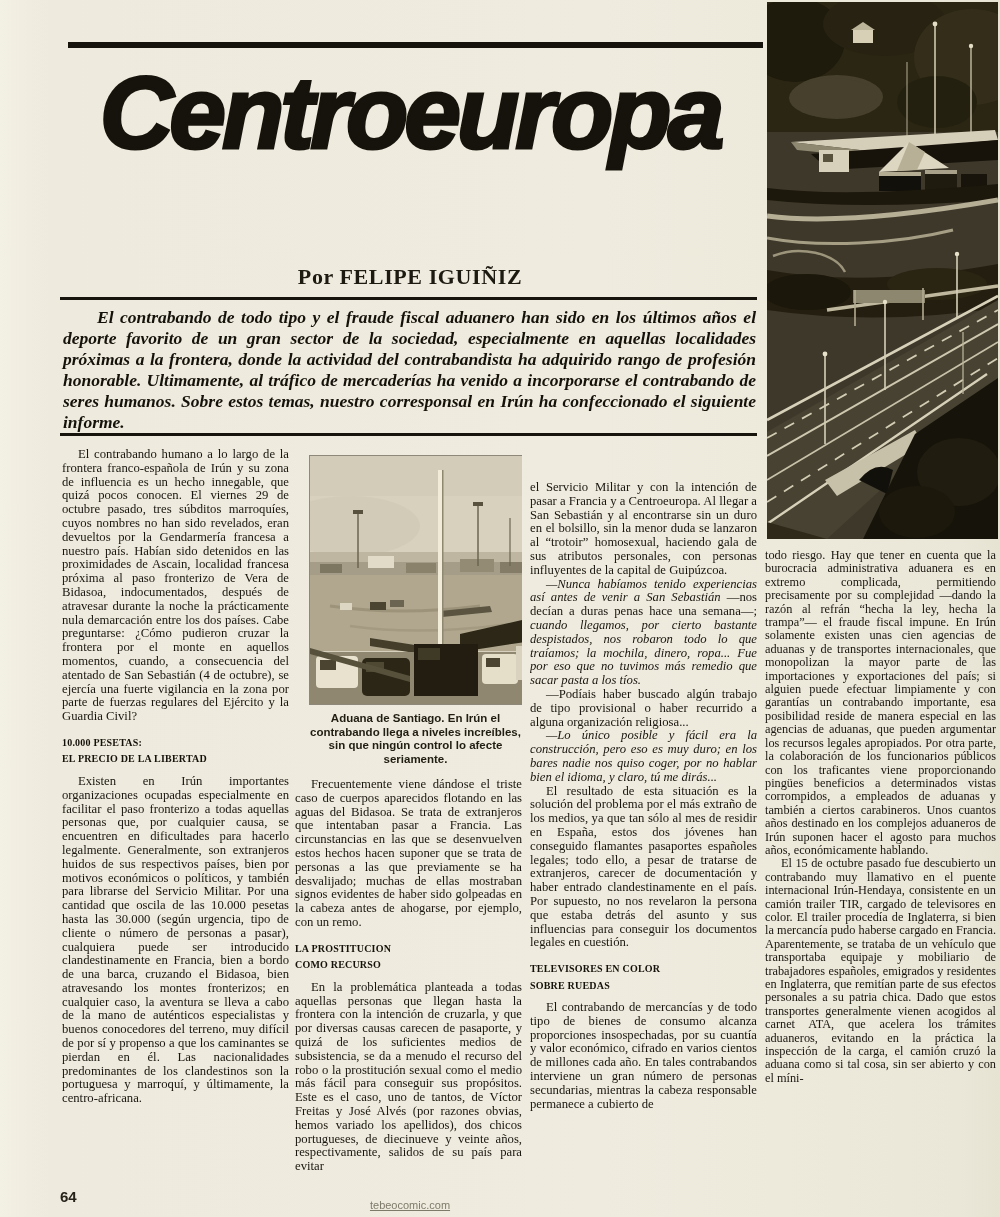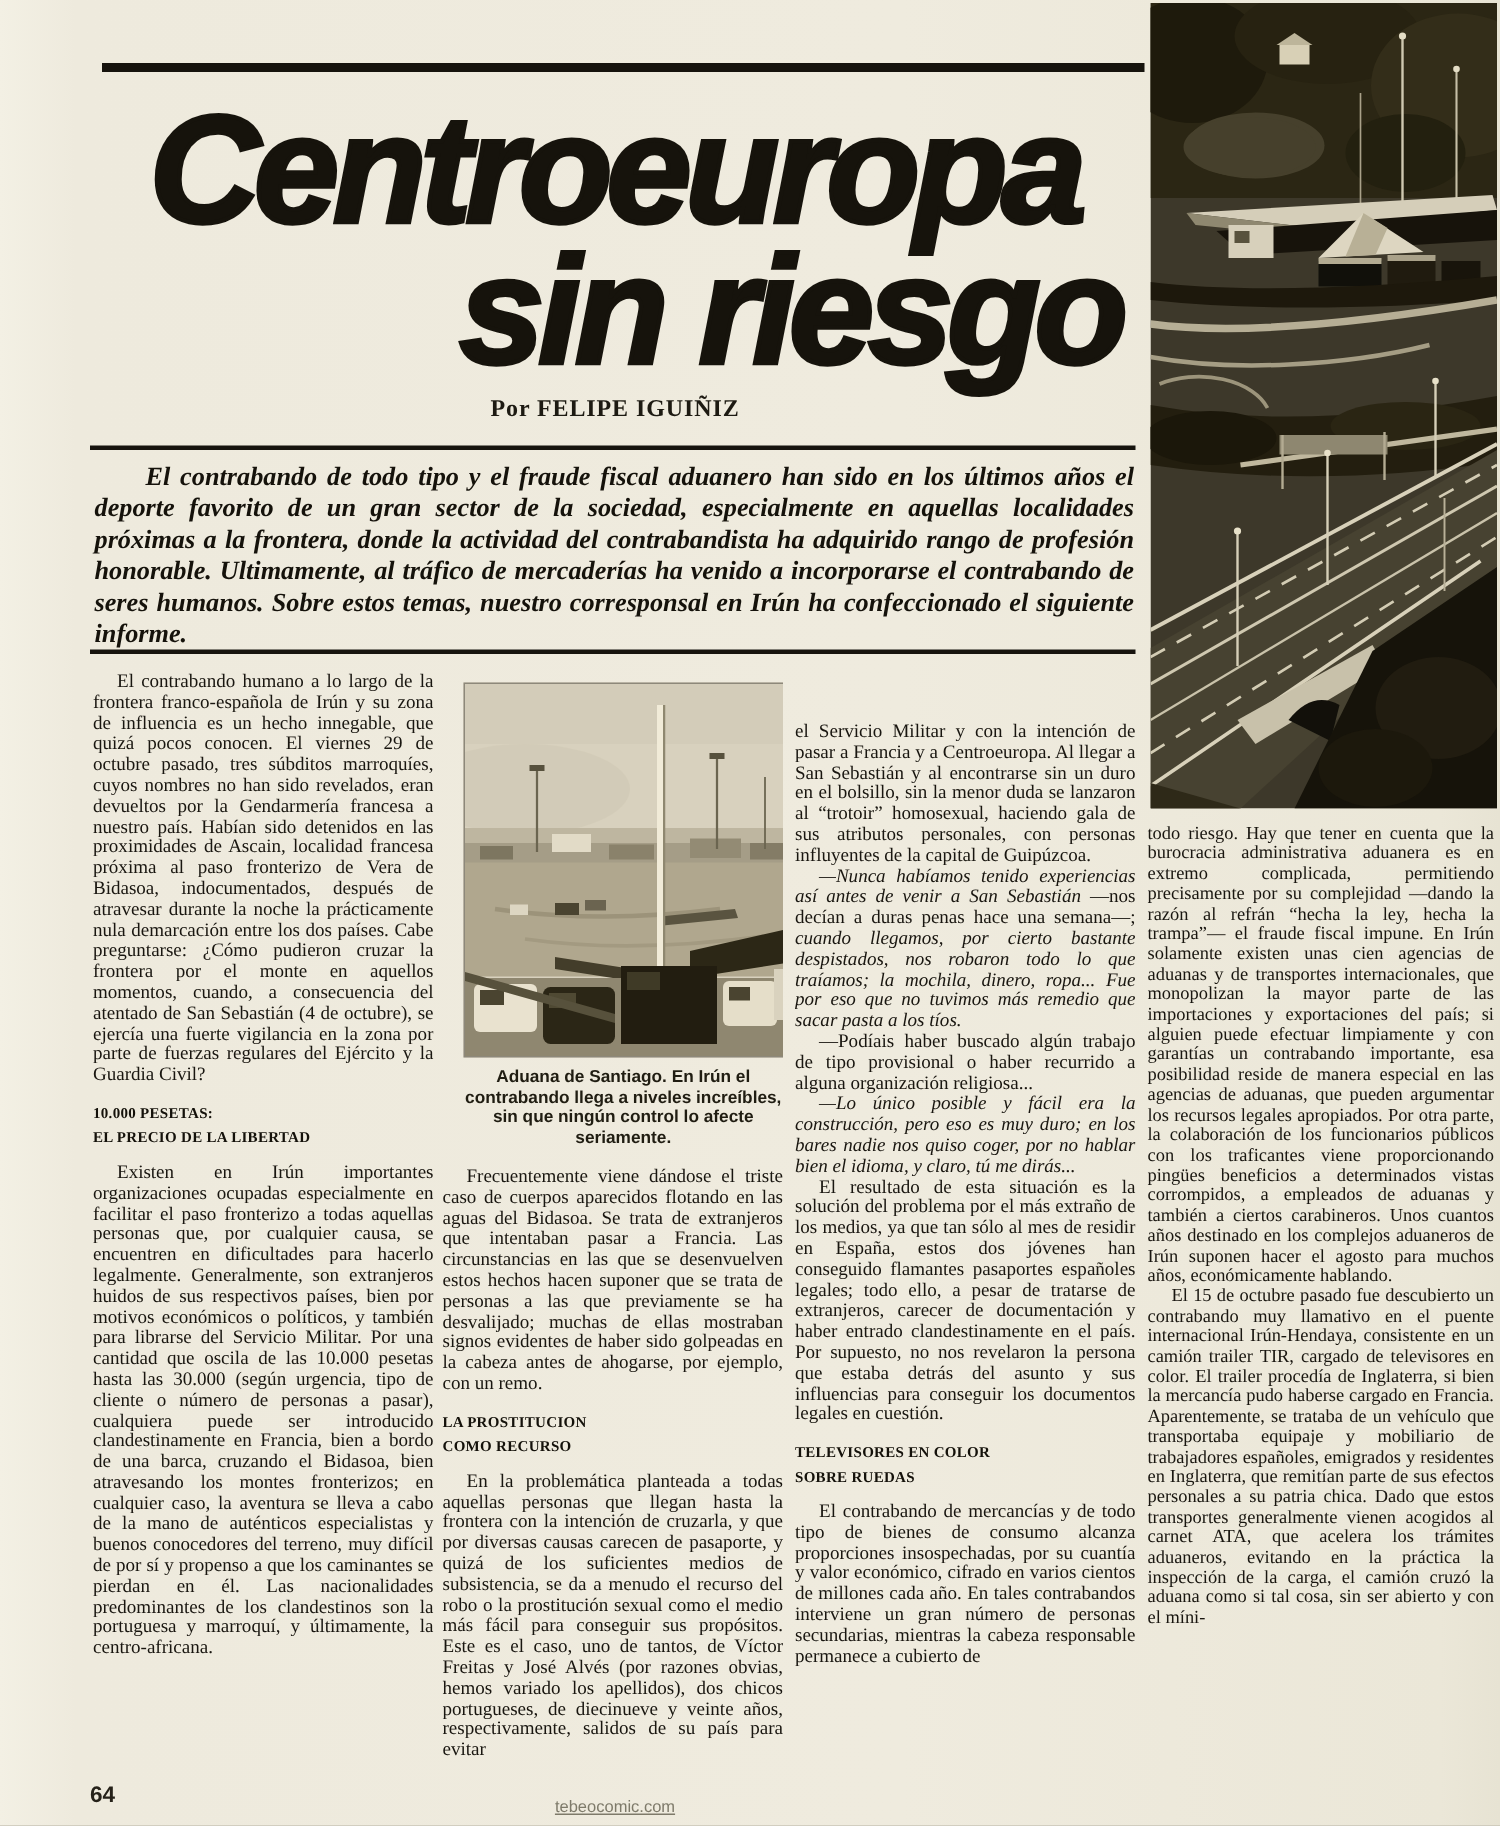--- a/index.html
+++ b/index.html
@@ -11,21 +11,21 @@
   .topbar { position:absolute; left:68px; top:42px; width:695px; height:6px; background:#16130d; }
 
   .title-line { position:absolute; left:60px; width:700px; color:#16130c;
     font-family:"Liberation Sans", sans-serif; font-weight:bold; font-style:italic;
     font-size:102px; line-height:1; letter-spacing:-4px;
     -webkit-text-stroke:3px #16130c; }
   .title-1 { top:62px; text-align:center; }
   .title-2 { top:156px; width:688px; text-align:right; }
 
   .byline { position:absolute; left:60px; top:264px; width:700px; text-align:center;
-    font-family:"Liberation Serif", serif; font-weight:bold; font-size:16px; letter-spacing:.6px; }
+    font-family:"Liberation Serif", serif; font-weight:bold; font-size:22px; letter-spacing:.6px; }
 
   .rule { position:absolute; left:60px; width:697px; height:3px; background:#17140e; }
   .rule-a { top:297px; } .rule-b { top:433px; }
 
   .intro { position:absolute; left:63px; top:307px; width:693px;
     font-family:"Liberation Serif", serif; font-style:italic; font-weight:bold;
     font-size:17.5px; line-height:21px; text-align:justify; text-indent:34px; color:#15120b; }
 
   .col { position:absolute; top:448px; width:227px; height:748px; overflow:hidden;
     font-family:"Liberation Serif", serif; font-size:12.7px; line-height:13.8px;
@@ -54,21 +54,20 @@
     font-family:"Liberation Sans", sans-serif; font-size:11px; color:#7e7a6a;text-decoration:underline; }
 </style>
 </head>
 <body>
 
 <div class="page">
 
   <div class="topbar"></div>
 
   <div class="title-line title-1">Centroeuropa</div>
-  <div class="title-line title-2">sin riesgo</div>
   <div class="byline">Por FELIPE IGUIÑIZ</div>
 
   <div class="rule rule-a"></div>
   <div class="intro">El contrabando de todo tipo y el fraude fiscal aduanero han sido en los últimos años el deporte favorito de un gran sector de la sociedad, especialmente en aquellas localidades próximas a la frontera, donde la actividad del contrabandista ha adquirido rango de profesión honorable. Ultimamente, al tráfico de mercaderías ha venido a incorporarse el contrabando de seres humanos. Sobre estos temas, nuestro corresponsal en Irún ha confeccionado el siguiente informe.</div>
   <div class="rule rule-b"></div>
 
   <div class="col col1">
     <p>El contrabando humano a lo largo de la frontera franco-española de Irún y su zona de influencia es un hecho innegable, que quizá pocos conocen. El viernes 29 de octubre pasado, tres súbditos marroquíes, cuyos nombres no han sido revelados, eran devueltos por la Gendarmería francesa a nuestro país. Habían sido detenidos en las proximidades de Ascain, localidad francesa próxima al paso fronterizo de Vera de Bidasoa, indocumentados, después de atravesar durante la noche la prácticamente nula demarcación entre los dos países. Cabe preguntarse: ¿Cómo pudieron cruzar la frontera por el monte en aquellos momentos, cuando, a consecuencia del atentado de San Sebastián (4 de octubre), se ejercía una fuerte vigilancia en la zona por parte de fuerzas regulares del Ejército y la Guardia Civil?</p>
     <h3 class="colhead">10.000 PESETAS:
 EL PRECIO DE LA LIBERTAD</h3>

